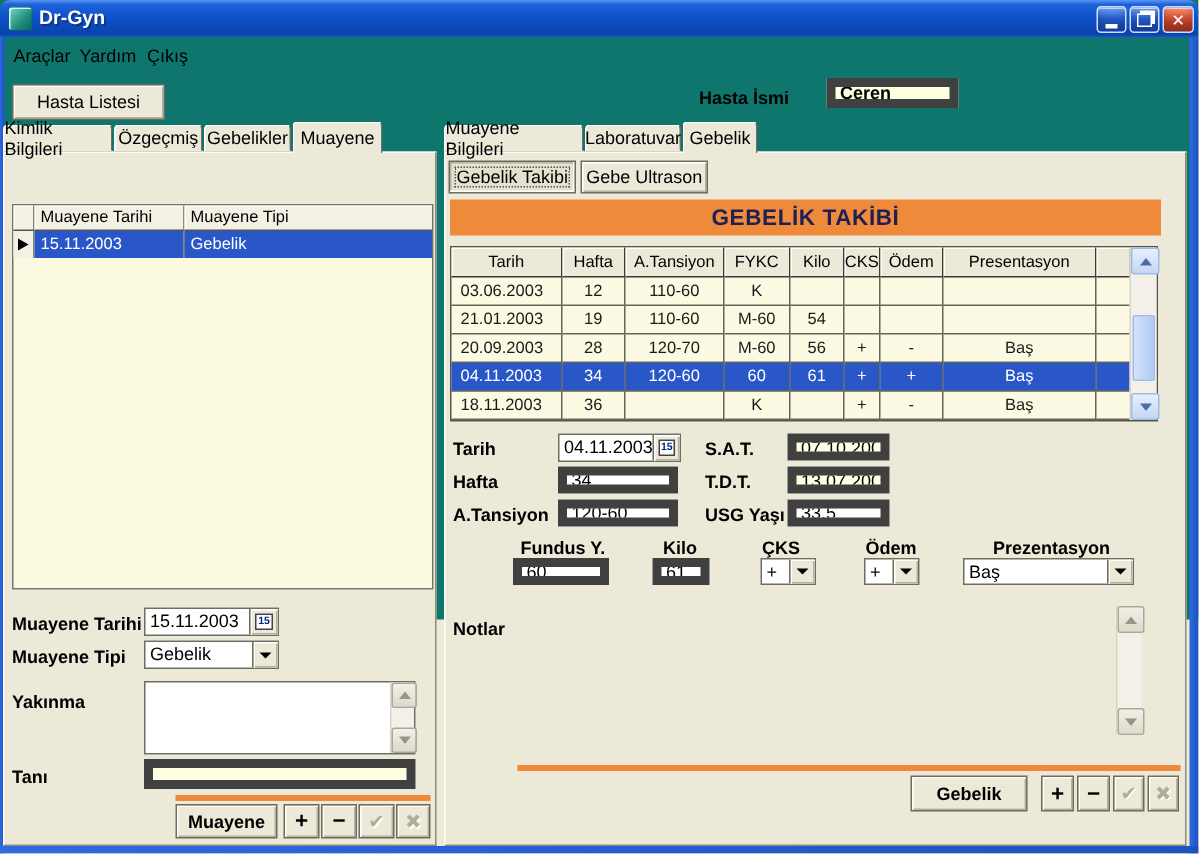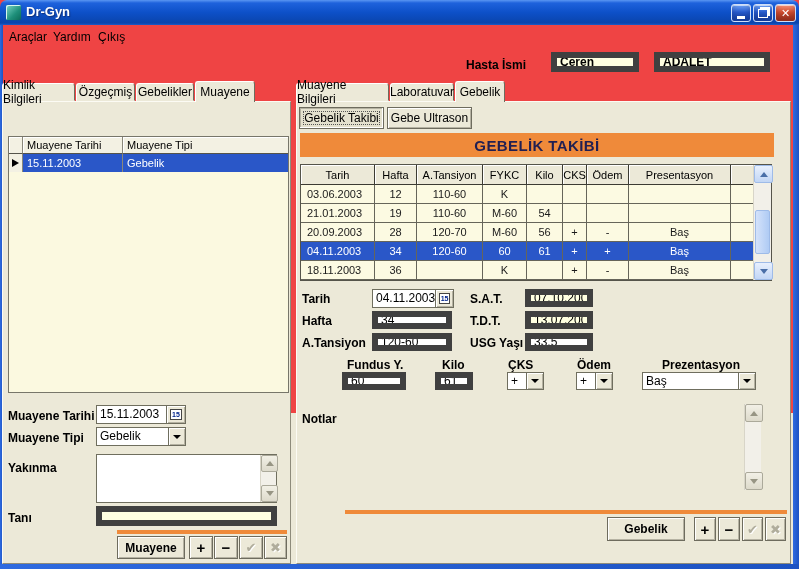--- a/index.html
+++ b/index.html
@@ -1,18 +1,18 @@
 <!DOCTYPE html>
 <html><head>
 <meta charset="utf-8">
 <style>
   html,body{margin:0;padding:0}
   body{width:799px;height:569px;overflow:hidden;background:#ECE9D8;
        font-family:"Liberation Sans","DejaVu Sans",sans-serif;color:#000}
-  #win{position:relative;width:799px;height:413px;background:#ef4444}
+  #win{position:relative;width:799px;height:413px;background:#0f766e}
   .abs{position:absolute;box-sizing:border-box}
 
   
   .titlebar{left:0;top:0;width:799px;height:25px;border-radius:7px 7px 0 0;
     background:linear-gradient(180deg,#5A96F2 0%,#1E62DC 12%,#0D50C8 50%,#0A44AC 92%,#1C5CC8 100%)}
   .title-text{left:26px;top:4px;color:#fff;font-weight:bold;font-size:13px;text-shadow:1px 1px 1px #10307A}
   .app-icon{left:6px;top:5px;width:15px;height:15px;border-radius:2px;
     background:linear-gradient(135deg,#7FD8C8,#1E8F7A 60%,#0C6B58);box-shadow:inset 1px 1px 0 #D8F6EE,0 0 1px #083;}
   .tb-btn{top:4px;width:20px;height:18px;border-radius:3px;border:1px solid #CFDEF8;color:#fff;
     display:flex;align-items:center;justify-content:center;font-size:11px;font-weight:bold;
@@ -121,23 +121,23 @@
   </div>
 
   <div class="abs border-strip" style="left:0;top:25px;width:3px;height:544px"></div>
   <div class="abs border-strip" style="left:793px;top:25px;width:6px;height:544px"></div>
   <div class="abs border-strip" style="left:0;top:564px;width:799px;height:5px"></div>
 
   <div class="abs menu-item" style="left:6px">Araçlar</div>
   <div class="abs menu-item" style="left:50px">Yardım</div>
   <div class="abs menu-item" style="left:95px">Çıkış</div>
 
+  <div class="abs btn" style="left:8px;top:56px;width:102px;height:24px;font-weight:normal">Hasta Listesi</div>
   <div class="abs lbl" style="left:466px;top:58px">Hasta İsmi</div>
   <input class="abs field cream" style="left: 551px; top: 52px; width: 88px; height: 20px; font-weight: bold;" readonly="" value="Ceren">
-  <input class="abs field cream" style="left: 654px; top: 52px; width: 116px; height: 20px; font-weight: bold;" readonly="" value="ADALET">
 
   <div class="abs tab" style="left:2px;top:83px;width:73px">Kimlik Bilgileri</div>
   <div class="abs tab" style="left:76px;top:83px;width:59px">Özgeçmiş</div>
   <div class="abs tab" style="left:136px;top:83px;width:58px">Gebelikler</div>
   <div class="abs tab active" style="left:195px;top:81px;width:60px">Muayene</div>
 
   <div class="abs page" style="left:2px;top:101px;width:289px;height:463px"></div>
 
 
   <div class="abs gridL" style="left:8px;top:136px;width:281px;height:257px">

